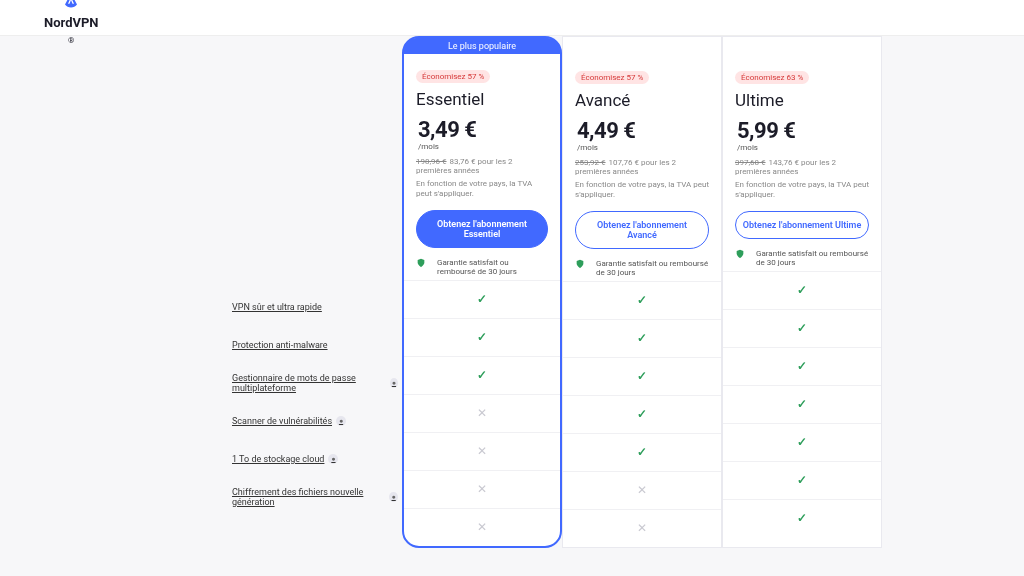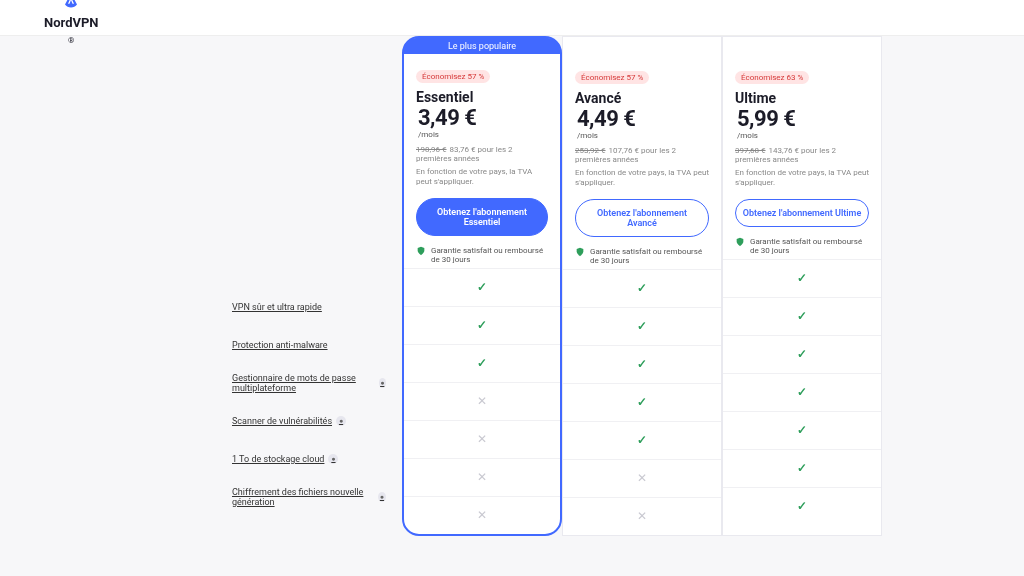--- a/index.html
+++ b/index.html
@@ -23,21 +23,21 @@
 .brand-logo { width: 18px; height: 18px; }
 .brand sup { font-size: 8px; font-weight: 400; }
 
 .wrap { display: flex; justify-content: center; padding-top: 0; }
 .grid {
   display: grid;
   grid-template-columns: 170px 160px 160px 160px;
   width: 700px;
   margin-left: 140px;
 }
-.label-col { padding-right: 16px; }
+.label-col { padding-right: 4px; }
 .label-cell {
   height: 38px; display: flex; align-items: center;
   font-size: 9px; color: #333;
   text-decoration: underline;
 }
 .label-cell .info {
   width: 10px; height: 10px; border-radius: 50%;
   background: #e6e6ee; margin-left: 4px; display: inline-flex;
   align-items: center; justify-content: center; font-size: 7px; color: #666;
 }
@@ -62,35 +62,35 @@
 .plan-body { padding: 10px 12px 4px; }
 .badge {
   background: #ffe4e4;
   color: #d63939;
   font-size: 8px;
   padding: 2px 6px;
   border-radius: 8px;
   display: inline-block;
   margin-bottom: 6px;
 }
-.plan-name { font-size: 14px; font-weight: 700; margin-bottom: 0; }
+.plan-name { font-size: 17px; font-weight: 400; margin-bottom: 8px; }
 .price-line { display: flex; align-items: baseline; margin-bottom: 6px; flex-direction: column; }
 .price-big { font-size: 22px; font-weight: 700; letter-spacing: -0.5px; }
 .price-unit { font-size: 8px; color: #555; margin-left: 2px; }
 .old-price { font-size: 8px; color: #888; }
 .old-price .strike { text-decoration: line-through; margin-right: 3px; text-align: center; }
 .subtext { font-size: 8px; color: #888; margin-top: 4px; line-height: 1.3; }
 .cta {
   margin-top: 10px; width: 100%; border-radius: 20px;
   font-size: 9px; font-weight: 600; padding: 8px 6px;
   text-align: center; cursor: pointer;
 }
 .cta.primary { background: #4169ff; border: 1px solid #4169ff; color: #fff; }
 .cta.outline { background: #fff; border: 1px solid #4169ff; color: #4169ff; }
-.guarantee { display: flex; align-items: flex-start; gap: 5px; margin-top: 10px; font-size: 8px; color: #555; }
+.guarantee { display: flex; align-items: flex-start; gap: 11px; margin-top: 10px; font-size: 8px; color: #555; }
 .shield { width: 10px; height: 10px; flex-shrink: 0; }
 
 .feature-cell {
   height: 38px; display: flex; align-items: center; justify-content: center;
   border-top: 1px solid #f0f0f3;
 }
 .check { color: #2e9e5b; font-weight: 700; font-size: 12px; }
 .cross { color: #c9c9d1; font-size: 12px; }
 
 .label-spacer { height: 252px; }

